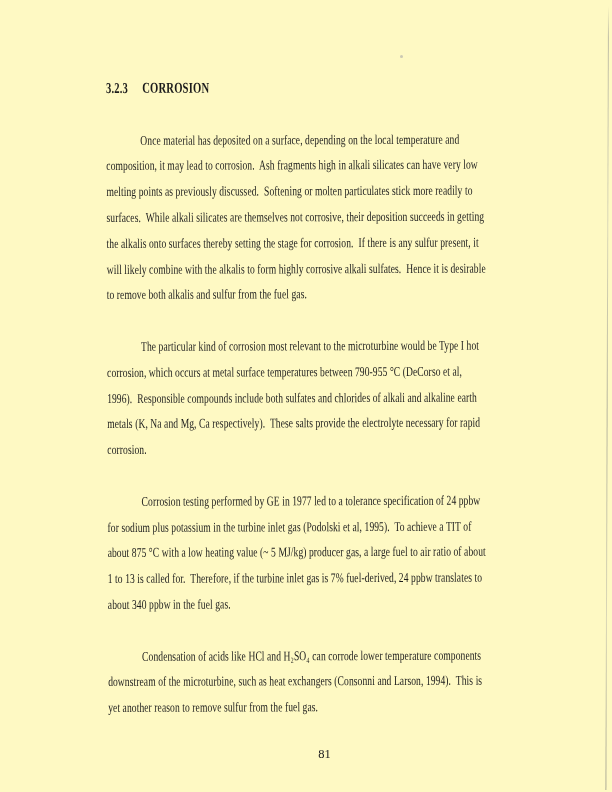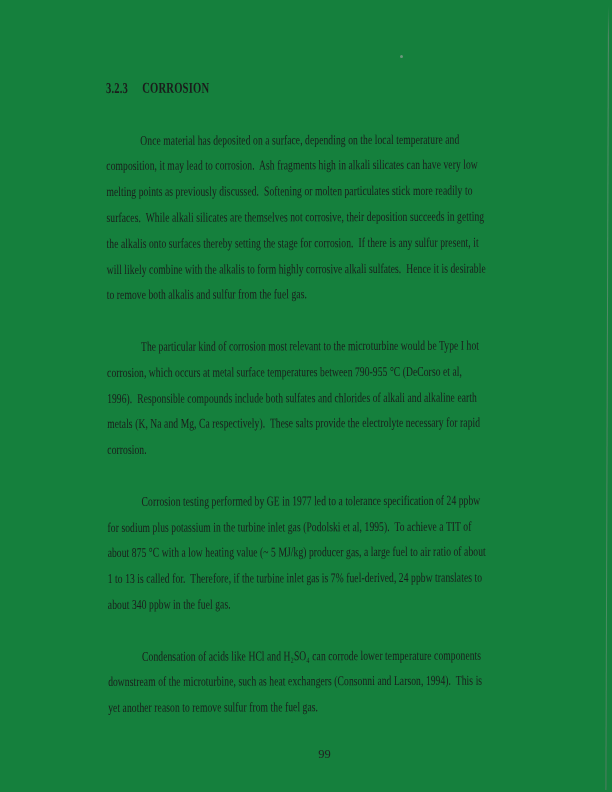--- a/index.html
+++ b/index.html
@@ -5,21 +5,21 @@
   html, body {
     margin: 0;
     padding: 0;
     background: #e9e9e9;
     font-family: "Liberation Serif", "DejaVu Serif", serif;
   }
   .page {
     position: relative;
     width: 612px;
     height: 792px;
-    background: #15803d;
+    background: #fef9c3;
     overflow: hidden;
     color: #1b1b1b;
   }
   
   .content {
     position: absolute;
     left: 106px;
     top: 76px;
     width: 720px;
     font-size: 13.5px;
@@ -107,18 +107,18 @@
 for sodium plus potassium in the turbine inlet gas (Podolski et al, 1995).  To achieve a TIT of
 about 875 °C with a low heating value (~ 5 MJ/kg) producer gas, a large fuel to air ratio of about
 1 to 13 is called for.  Therefore, if the turbine inlet gas is 7% fuel-derived, 24 ppbw translates to
 about 340 ppbw in the fuel gas.</p>
 
     <p>Condensation of acids like HCl and H₂SO₄ can corrode lower temperature components
 downstream of the microturbine, such as heat exchangers (Consonni and Larson, 1994).  This is
 yet another reason to remove sulfur from the fuel gas.</p>
   </div>
 
-  <div class="page-number">99</div>
+  <div class="page-number">81</div>
 
   <div class="edge-line"></div>
   <div class="speck"></div>
 
 </div>
 
 </body></html>

